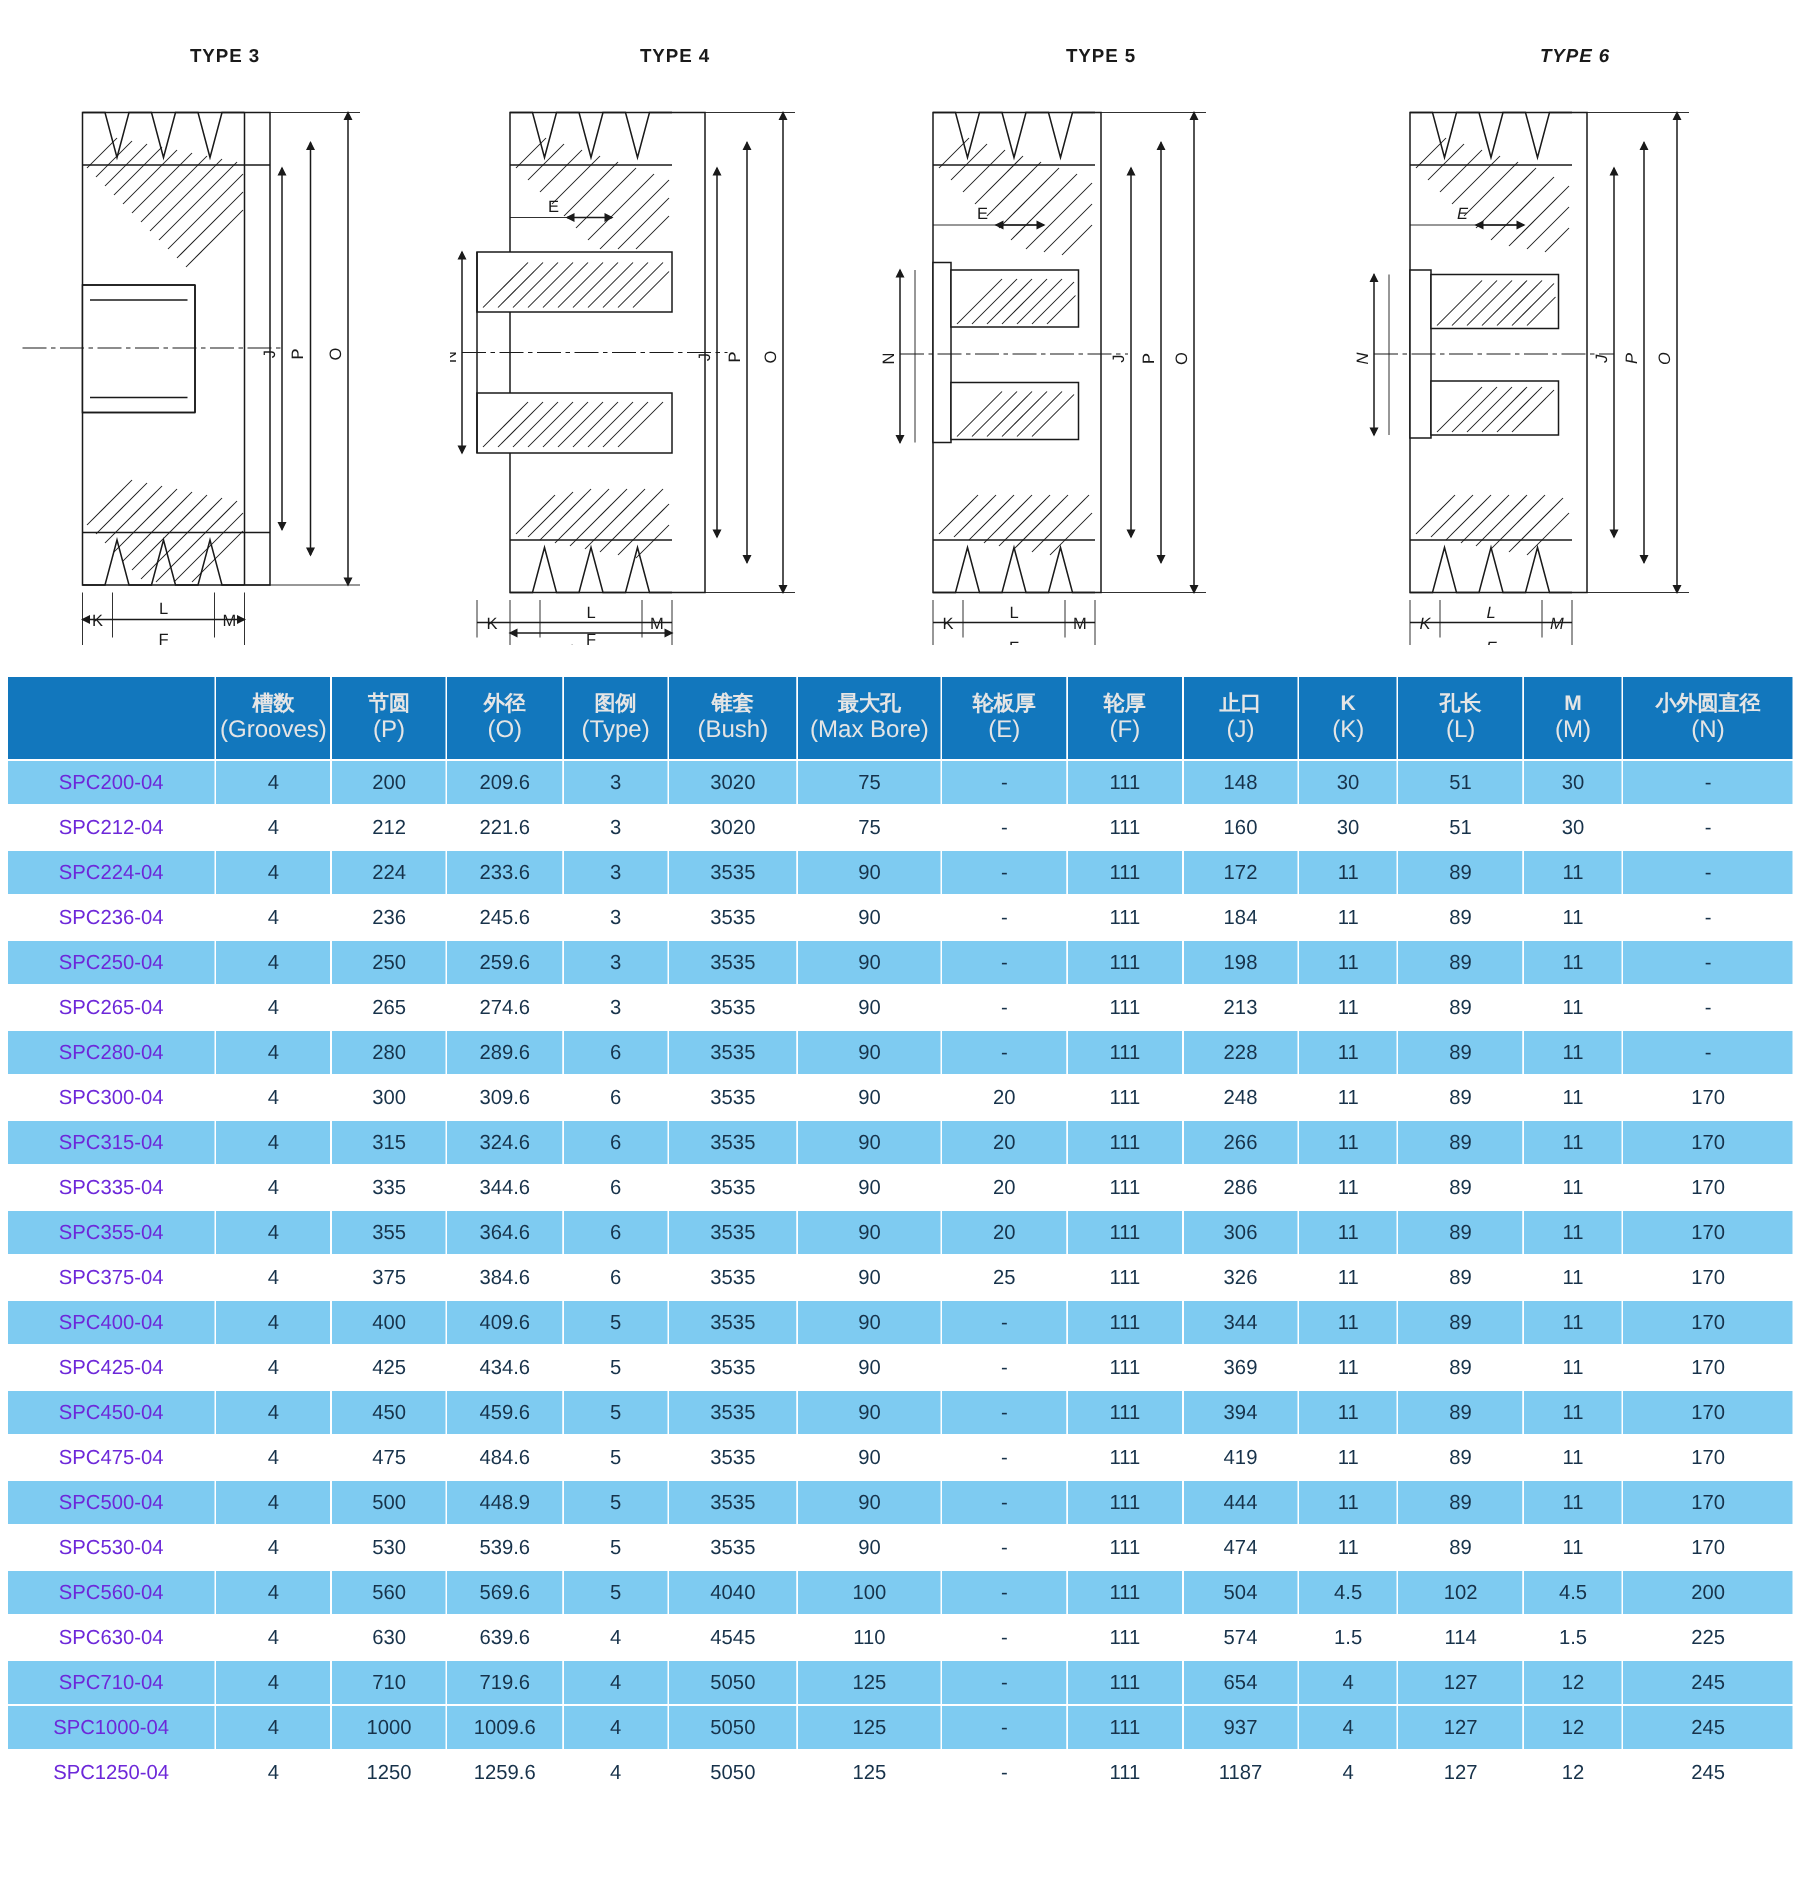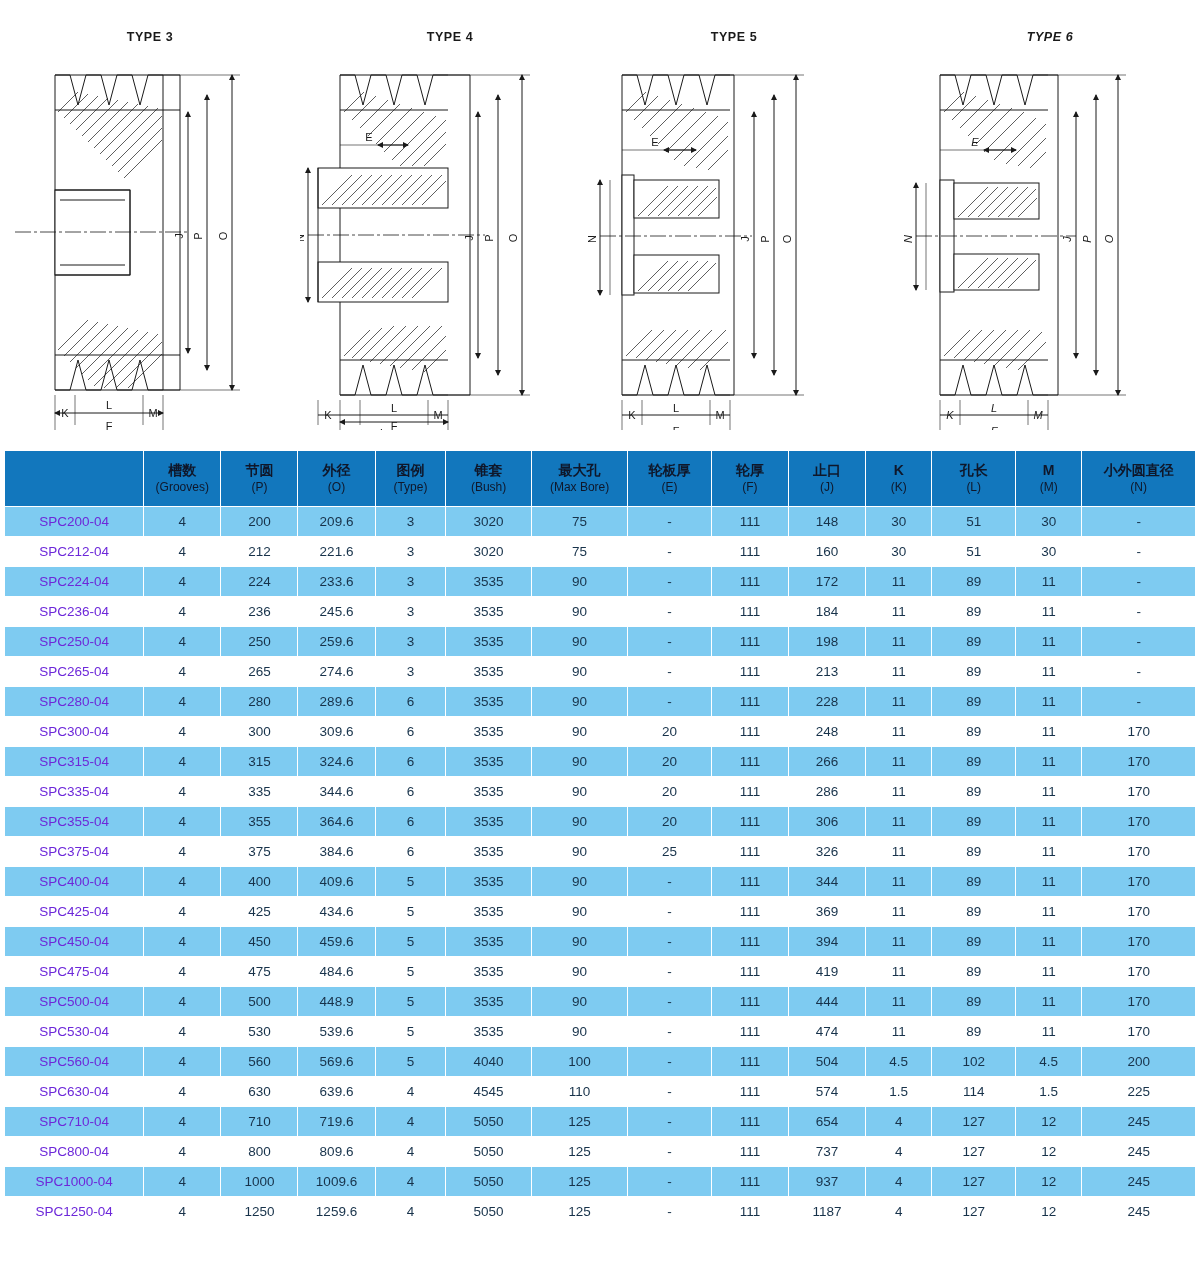--- a/index.html
+++ b/index.html
@@ -48,29 +48,29 @@
     text-align: center;
     font-size: 13.5px;
     color: #17324a;
     height: 30px;
     padding: 0 2px;
     white-space: nowrap;
     overflow: hidden;
   }
   table.spec thead th {
     background: #1277bd;
-    color: #0f172a;
+    color: #e5e5e5;
     font-size: 13.5px;
     line-height: 1.25;
     height: 56px;
     border: 1px solid #ffffff;
     font-weight: normal;
   }
   thead .hd-main { display: block; font-weight: bold; font-size: 14px; }
-  thead .hd-sub { display: block; font-size: 12px; font-weight: normal; }
+  thead .hd-sub { display: block; font-size: 16px; font-weight: normal; }
   tbody tr.odd td { background: #7ecbf1; }
   tbody tr.even td { background: #ffffff; }
   tbody td.namecell { text-align: center; color: #6d28d9; }
   .wrap-outer { width: 1200px; padding-top: 0; }
 </style>
 </head>
 <body>
 
 <div id="root">
 
@@ -867,65 +867,49 @@
             <td>5050</td>
             <td>125</td>
             <td>-</td>
             <td>111</td>
             <td>654</td>
             <td>4</td>
             <td>127</td>
             <td>12</td>
             <td>245</td>
           </tr>
-          <tr class="even">
-            <td class="namecell">SPC800-04</td>
-            <td>4</td>
-            <td>800</td>
-            <td>809.6</td>
+          <tr class="odd">
+            <td class="namecell">SPC1000-04</td>
+            <td>4</td>
+            <td>1000</td>
+            <td>1009.6</td>
             <td>4</td>
             <td>5050</td>
             <td>125</td>
             <td>-</td>
             <td>111</td>
-            <td>737</td>
+            <td>937</td>
             <td>4</td>
             <td>127</td>
             <td>12</td>
             <td>245</td>
           </tr>
-          <tr class="odd">
-            <td class="namecell">SPC1000-04</td>
-            <td>4</td>
-            <td>1000</td>
-            <td>1009.6</td>
+          <tr class="even">
+            <td class="namecell">SPC1250-04</td>
+            <td>4</td>
+            <td>1250</td>
+            <td>1259.6</td>
             <td>4</td>
             <td>5050</td>
             <td>125</td>
             <td>-</td>
             <td>111</td>
-            <td>937</td>
+            <td>1187</td>
             <td>4</td>
             <td>127</td>
             <td>12</td>
             <td>245</td>
           </tr>
-          <tr class="even">
-            <td class="namecell">SPC1250-04</td>
-            <td>4</td>
-            <td>1250</td>
-            <td>1259.6</td>
-            <td>4</td>
-            <td>5050</td>
-            <td>125</td>
-            <td>-</td>
-            <td>111</td>
-            <td>1187</td>
-            <td>4</td>
-            <td>127</td>
-            <td>12</td>
-            <td>245</td>
-          </tr>
         </tbody>
     </table>
   </div>
 
 </div>
 
 </body></html>

